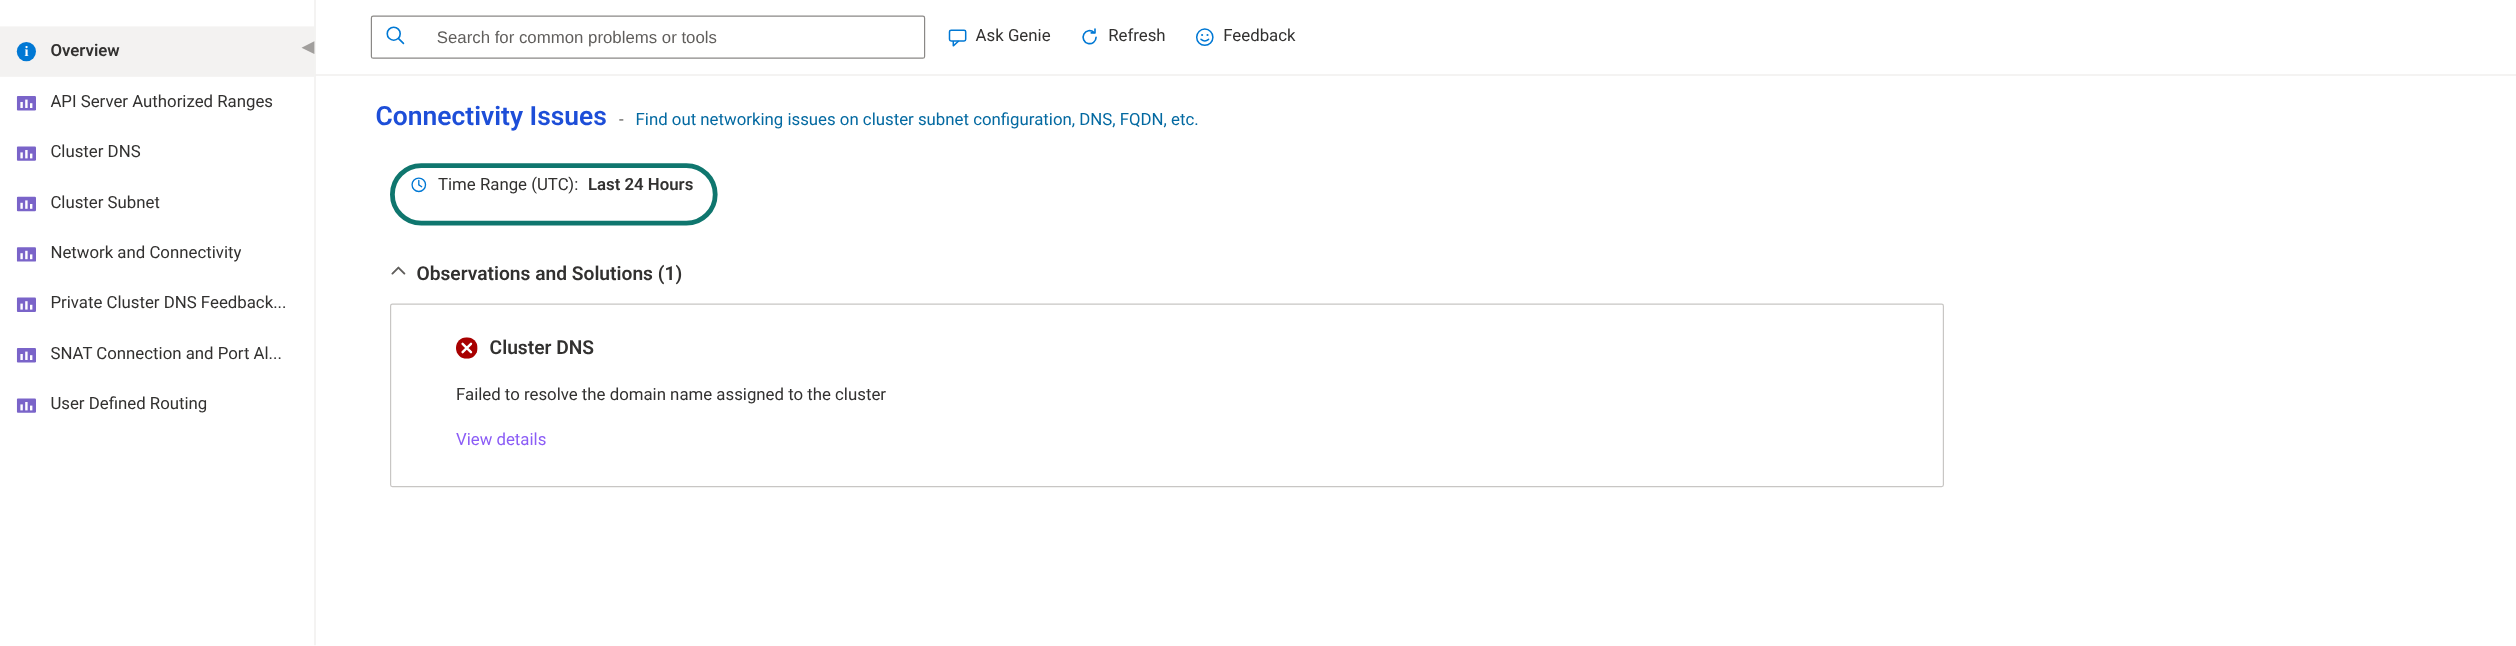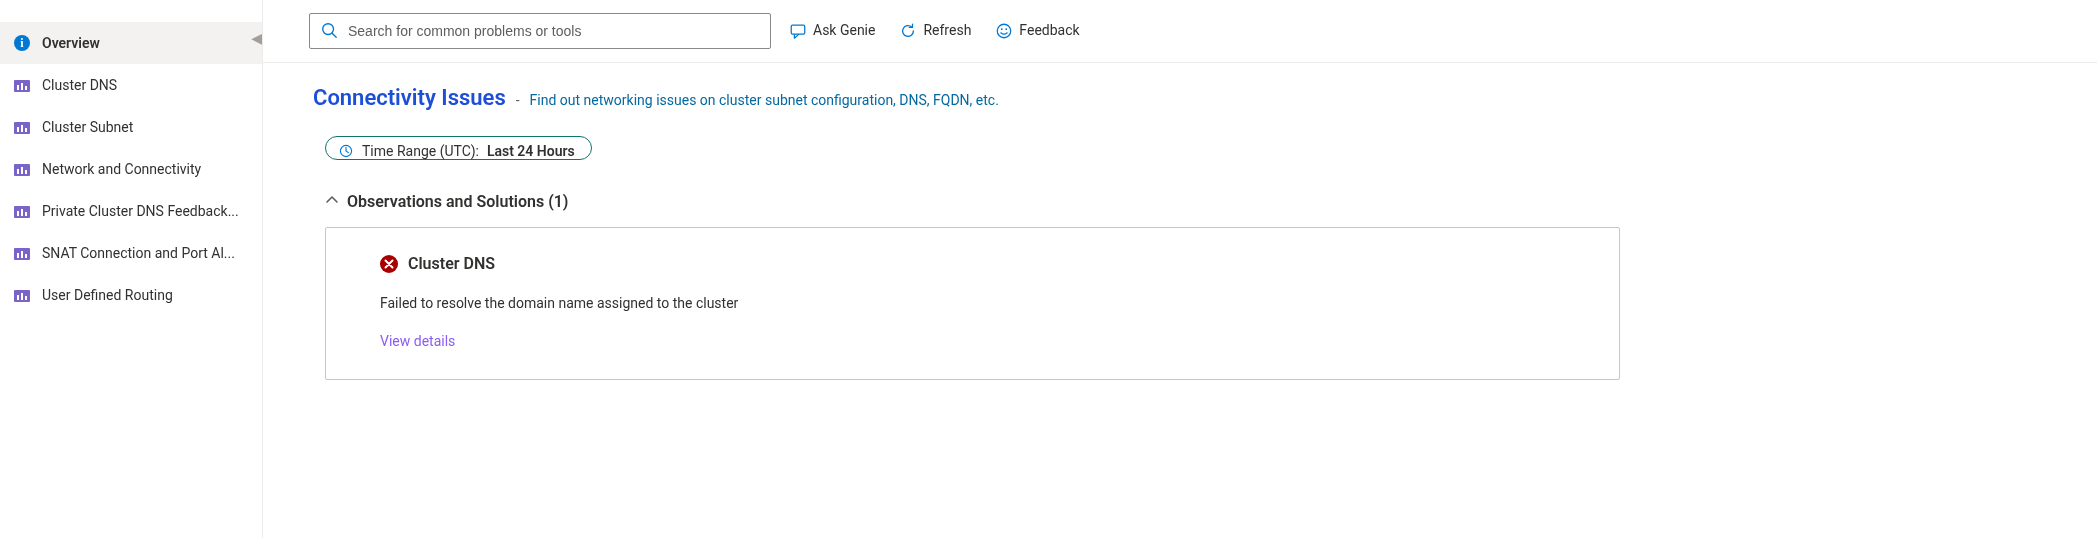--- a/index.html
+++ b/index.html
@@ -90,21 +90,21 @@
     gap: 12px;
   }
   .search-box {
     display: flex;
     align-items: center;
     width: 440px;
     height: 34px;
     border: 1px solid #8a8886;
     border-radius: 2px;
     padding: 0 10px;
-    gap: 8px;
+    gap: 24px;
   }
   .search-box svg { flex: 0 0 16px; }
   .search-box input {
     border: none;
     outline: none;
     font-size: 14px;
     width: 100%;
     color: #323130;
   }
   .search-box input::placeholder { color: #605e5c; }
@@ -140,24 +140,24 @@
     margin: 0 6px;
   }
   .page-subtitle {
     font-size: 14px;
     color: #0369a1;
   }
   .time-range-pill {
     display: inline-flex;
     align-items: center;
     gap: 8px;
-    border: 1px solid #0f766e;
+    border: 4px solid #0f766e;
     color: #323130;
     border-radius: 999px;
-    padding: 6px 16px 0 12px;
+    padding: 6px 16px 22px 12px;
     font-size: 14px;
     margin-left: 12px;
     cursor: pointer;
   }
   .time-range-pill .icon { color:#0078d4; display:flex; }
   .time-range-pill .bold { font-weight:600; }
 
   .section-header {
     display:flex;
     align-items:center;
@@ -204,20 +204,31 @@
 <div class="layout">
 
   <nav class="sidebar">
     <span class="sidebar-collapse-arrow">◀</span>
 
     <div class="sidebar-item active">
       <span class="overview-icon">i</span>
       <span class="label">Overview</span>
     </div>
 
+    <div class="sidebar-item">
+      <span class="detector-icon">
+        <svg viewBox="0 0 16 16" width="16" height="16">
+            <rect x="0" y="3" width="16" height="12" rx="1" fill="#7a64c9"></rect>
+            <rect x="3" y="8" width="2" height="5" fill="#ffffff"></rect>
+            <rect x="7" y="6" width="2" height="7" fill="#ffffff"></rect>
+            <rect x="11" y="9" width="2" height="4" fill="#ffffff"></rect>
+          </svg>
+      </span>
+      <span class="label">API Server Authorized Ranges</span>
+    </div>
 
     <div class="sidebar-item">
       <span class="detector-icon">
         <svg viewBox="0 0 16 16" width="16" height="16">
             <rect x="0" y="3" width="16" height="12" rx="1" fill="#7a64c9"></rect>
             <rect x="3" y="8" width="2" height="5" fill="#ffffff"></rect>
             <rect x="7" y="6" width="2" height="7" fill="#ffffff"></rect>
             <rect x="11" y="9" width="2" height="4" fill="#ffffff"></rect>
           </svg>
       </span>

